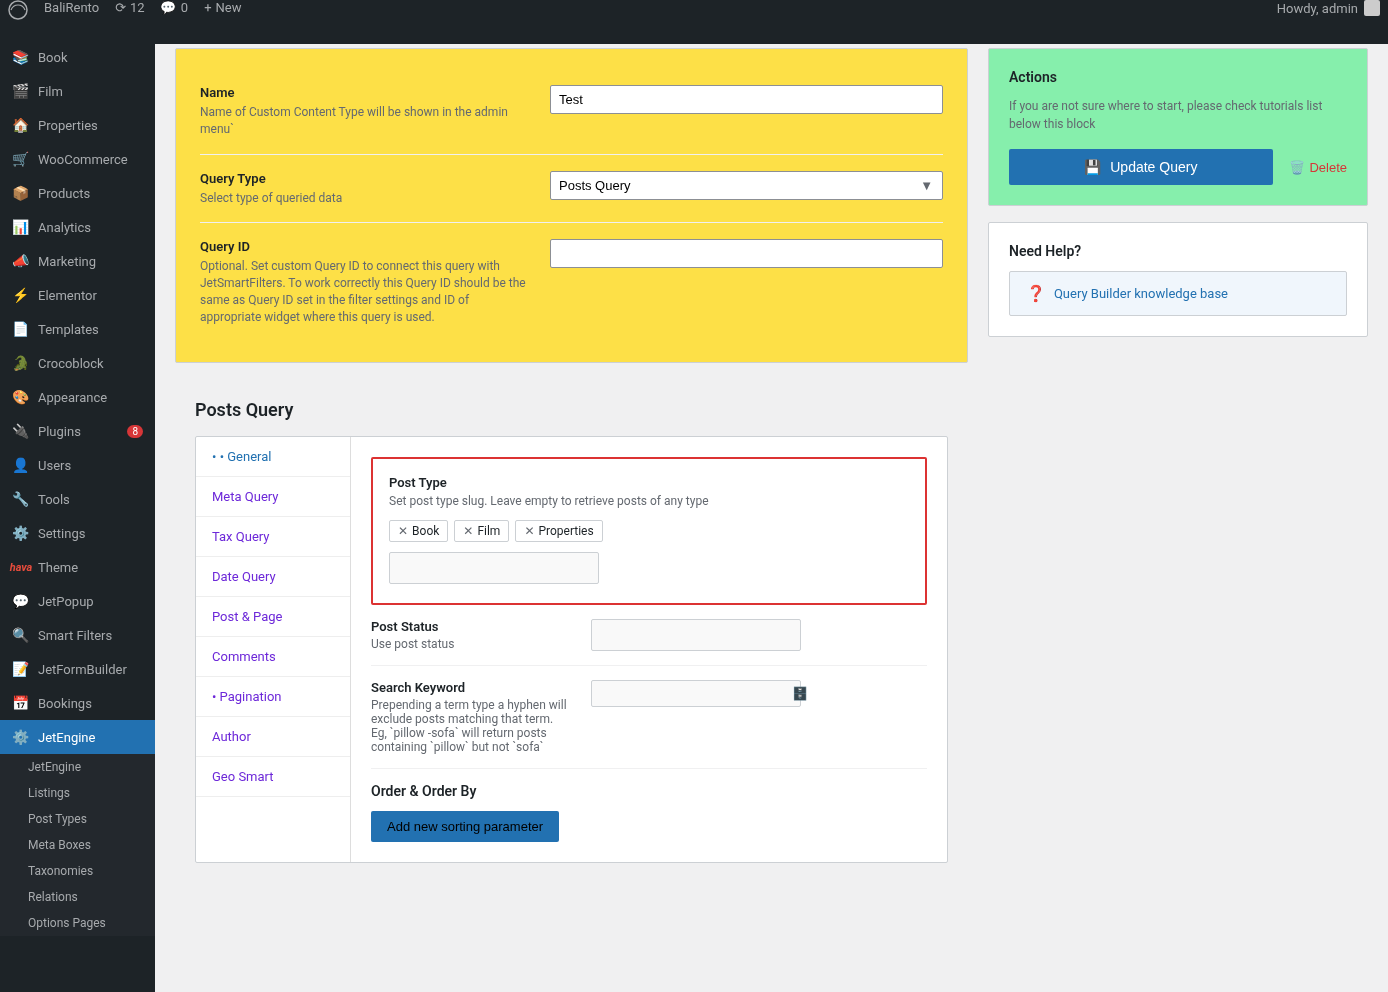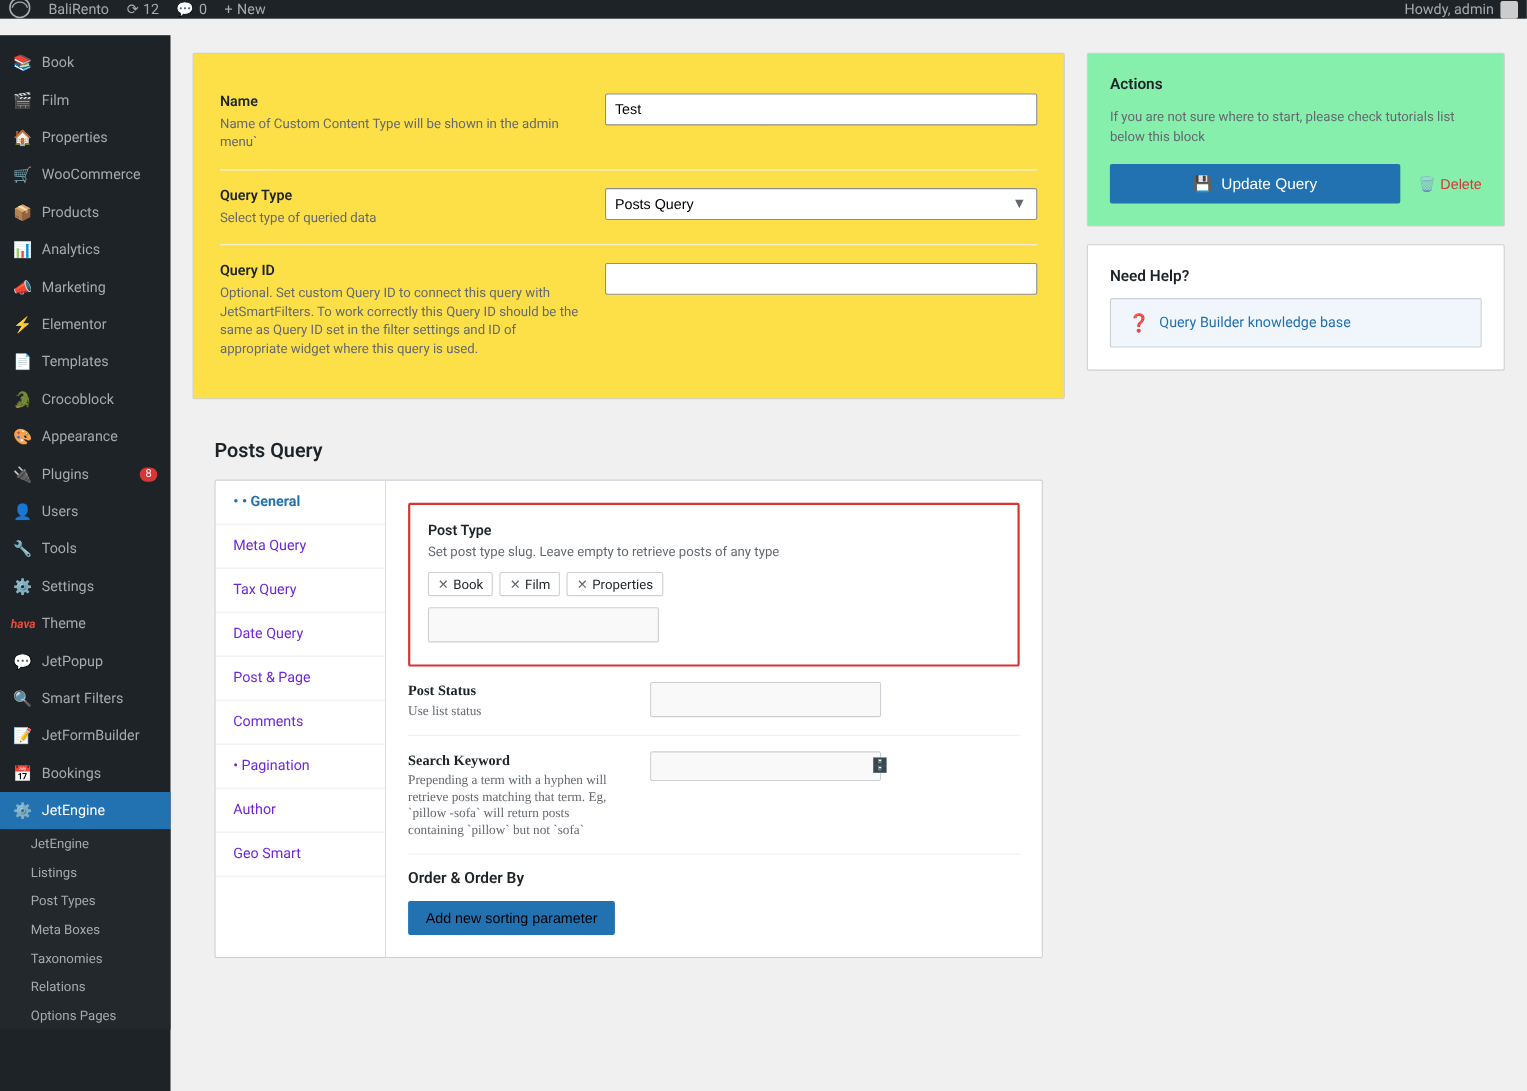--- a/index.html
+++ b/index.html
@@ -2,23 +2,23 @@
 <html><head>
   <meta charset="utf-8">
   <style>
     * { box-sizing: border-box; margin: 0; padding: 0; }
     body { font-family: -apple-system, BlinkMacSystemFont, "Segoe UI", Roboto, sans-serif; font-size: 13px; background: #f0f0f1; color: #1d2327; }
 
     
     #wpadminbar {
       background: #1d2327;
       color: #a7aaad;
-      height: 17px;
-      display: flex;
-      align-items: flex-end;
+      height: 44px;
+      display: flex;
+      align-items: flex-start;
       padding: 0 8px;
       gap: 16px;
       position: fixed;
       top: 0; left: 0; right: 0;
       z-index: 1000;
     }
     #wpadminbar .ab-item { color: #a7aaad; font-size: 13px; display: flex; align-items: center; gap: 4px; }
     #wpadminbar .ab-item .wp-logo { width: 20px; height: 20px; fill: #a7aaad; }
     #wpadminbar .ab-right { margin-left: auto; color: #a7aaad; font-size: 13px; display: flex; align-items: center; gap: 6px; }
     .admin-avatar { width: 16px; height: 16px; background: #ccc; border-radius: 2px; }
@@ -162,21 +162,21 @@
       flex-shrink: 0;
       border-right: 1px solid #ddd;
     }
     .query-tab {
       padding: 12px 16px;
       font-size: 13px;
       color: #6d28d9;
       cursor: pointer;
       border-bottom: 1px solid #eee;
     }
-    .query-tab.active { color: #2271b1; font-weight: 700; }
+    .query-tab.active { color: #2271b1; font-weight: 400; }
     .query-tab.active::before { content: "• "; color: #2271b1; }
 
     
     .query-content {
       flex: 1;
       padding: 20px;
     }
 
     
     .post-type-box {
@@ -201,21 +201,21 @@
     .tag-remove { cursor: pointer; color: #646970; font-size: 12px; }
 
     .query-row {
       display: flex;
       align-items: flex-start;
       gap: 20px;
       padding: 14px 0;
       border-bottom: 1px solid #f0f0f1;
     }
     .query-row:last-child { border-bottom: none; }
-    .query-row-label { width: 200px; flex-shrink: 0; font-family: Liberation Serif, serif; }
+    .query-row-label { width: 200px; flex-shrink: 0; }
     .query-row-label-title { font-weight: 600; font-size: 13px; }
     .query-row-label-desc { font-size: 12px; color: #646970; margin-top: 3px; }
     .query-row-control { flex: 1; }
 
     .blank-input {
       width: 210px;
       height: 32px;
       border: 1px solid #ccd0d4;
       border-radius: 2px;
       background: #f9f9f9;
@@ -510,31 +510,31 @@
                   </div>
                 </div>
                 <div style="margin-top:10px;">
                   <div class="blank-input" style="display:inline-block;"></div>
                 </div>
               </div>
 
               <div class="query-row">
                 <div class="query-row-label">
                   <div class="query-row-label-title">Post Status</div>
-                  <div class="query-row-label-desc">Use list status</div>
+                  <div class="query-row-label-desc">Use post status</div>
                 </div>
                 <div class="query-row-control">
                   <div class="blank-input"></div>
                 </div>
               </div>
 
               <div class="query-row">
                 <div class="query-row-label">
                   <div class="query-row-label-title">Search Keyword</div>
-                  <div class="query-row-label-desc">Prepending a term with a hyphen will retrieve posts matching that term. Eg, `pillow -sofa` will return posts containing `pillow` but not `sofa`</div>
+                  <div class="query-row-label-desc">Prepending a term type a hyphen will exclude posts matching that term. Eg, `pillow -sofa` will return posts containing `pillow` but not `sofa`</div>
                 </div>
                 <div class="query-row-control">
                   <div class="search-input-wrap">
                     <input type="text" style="">
                     <span class="search-db-icon">🗄️</span>
                   </div>
                 </div>
               </div>
 
               <div class="order-section">

